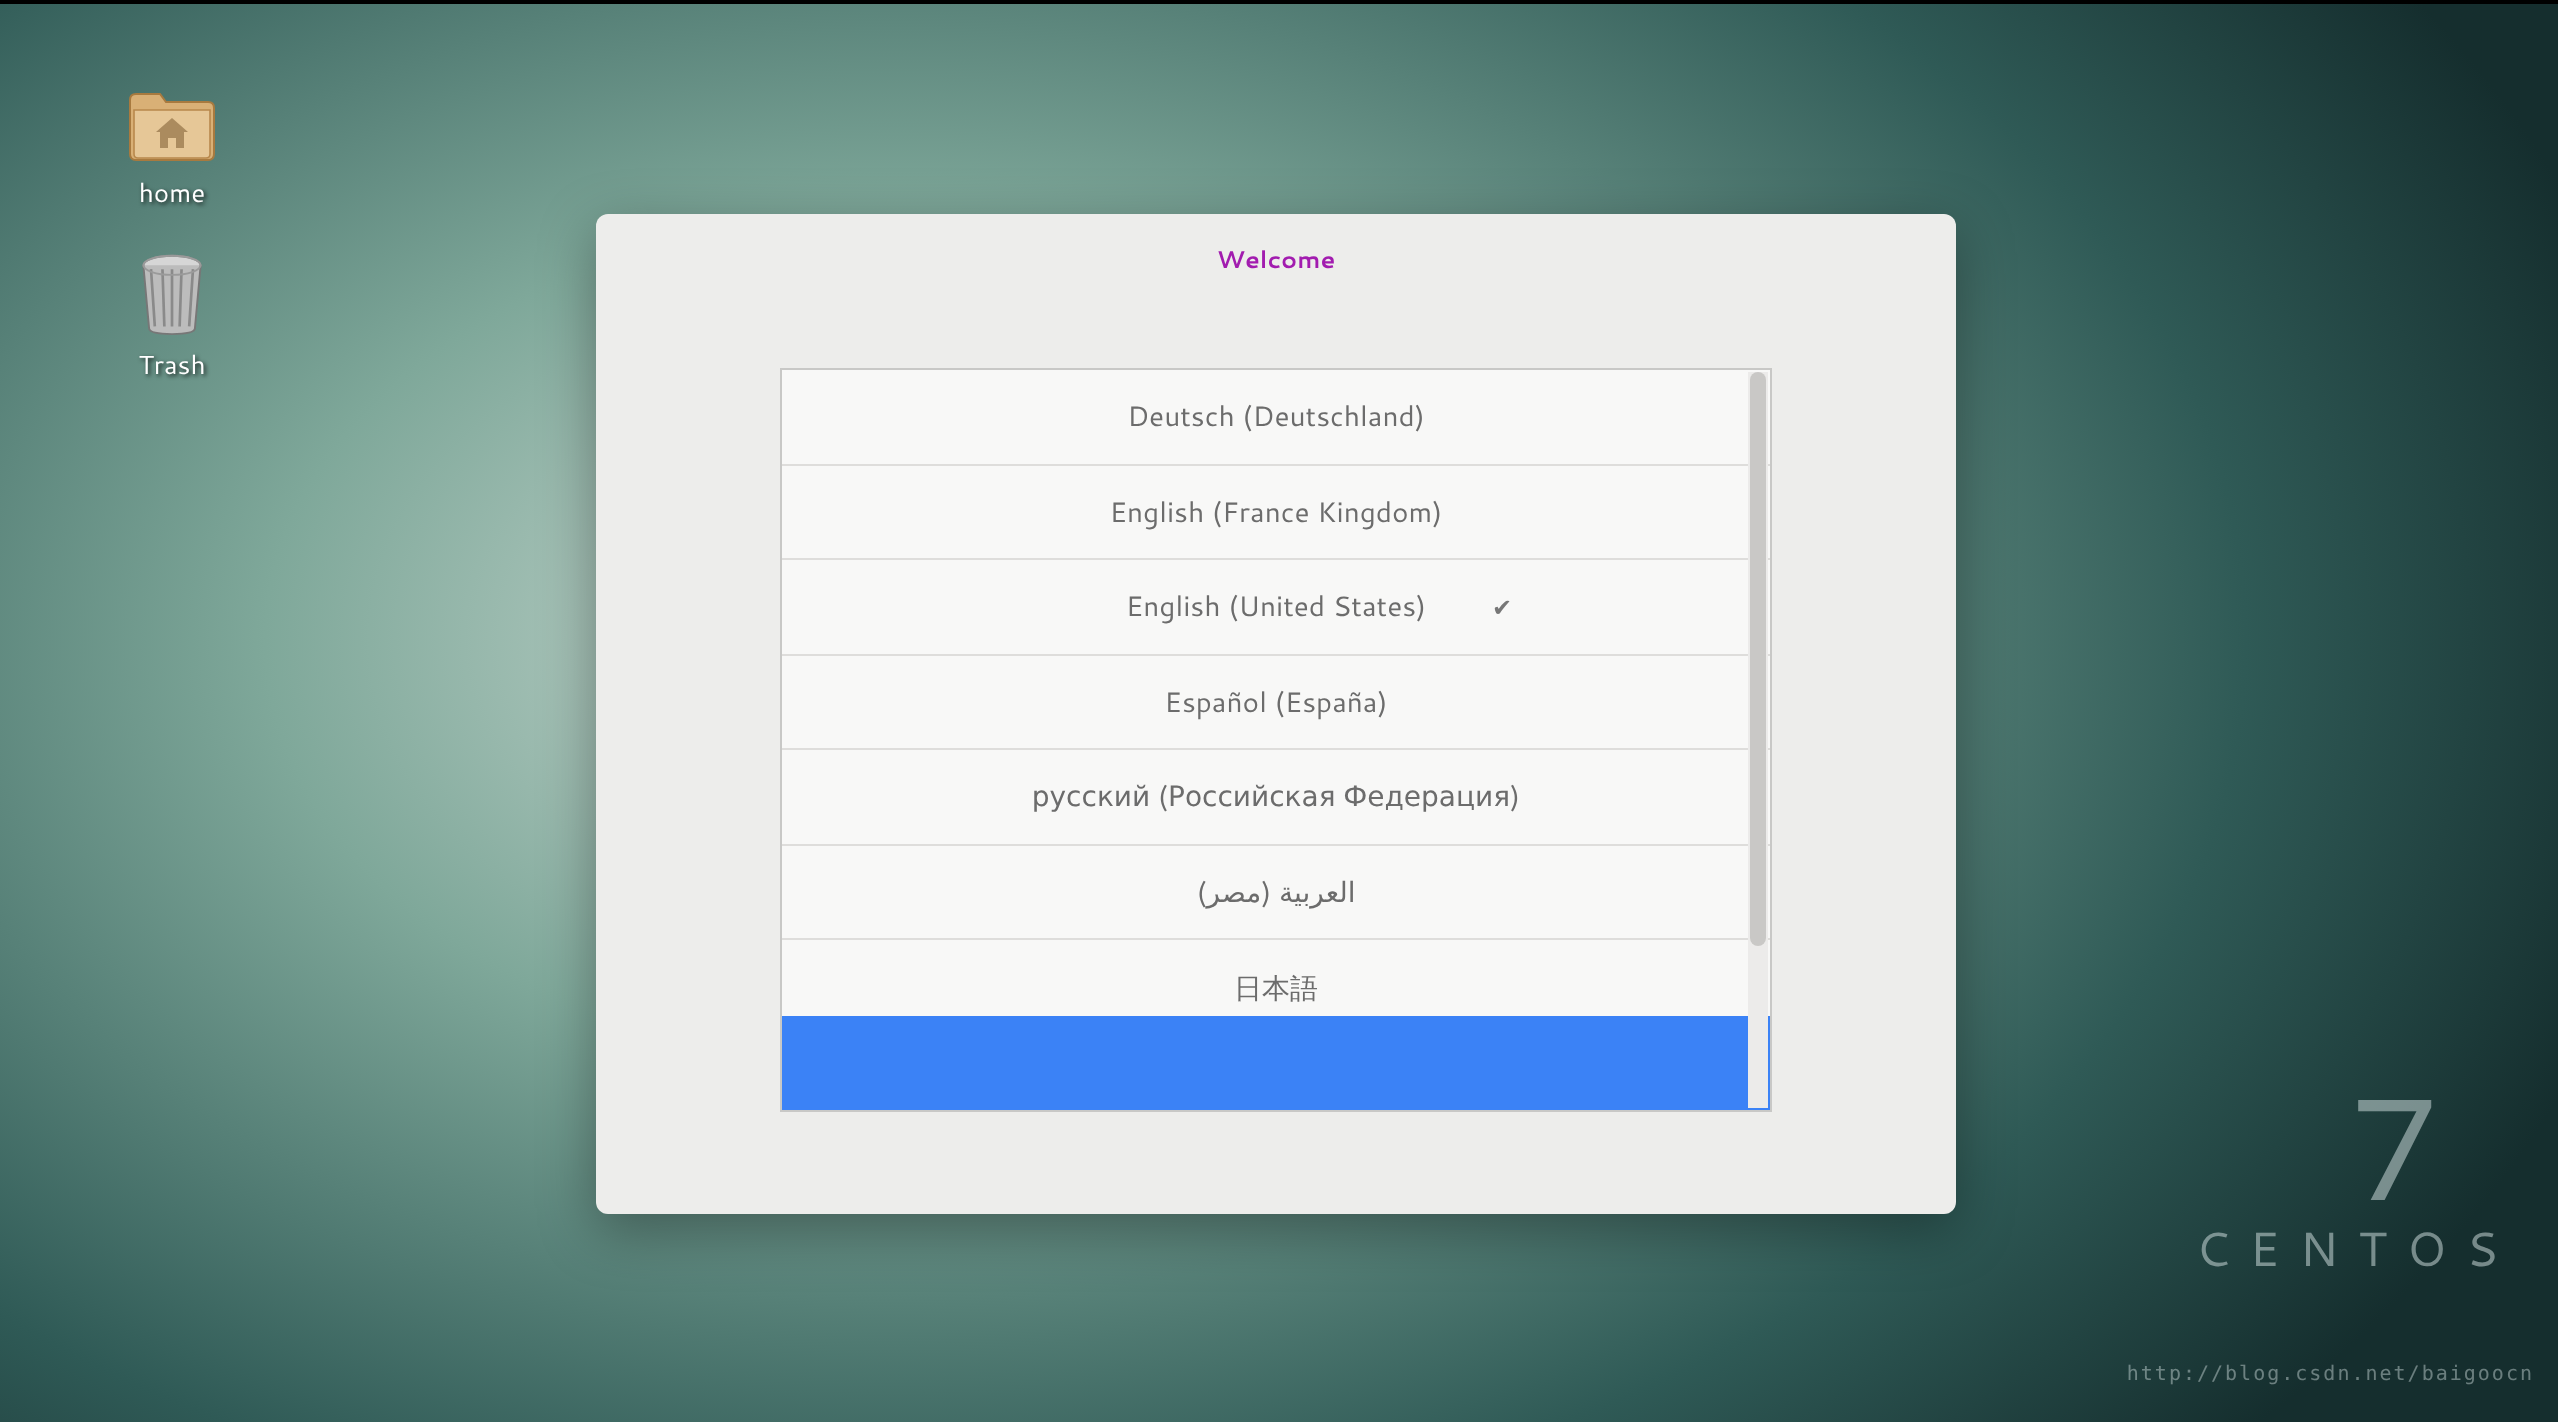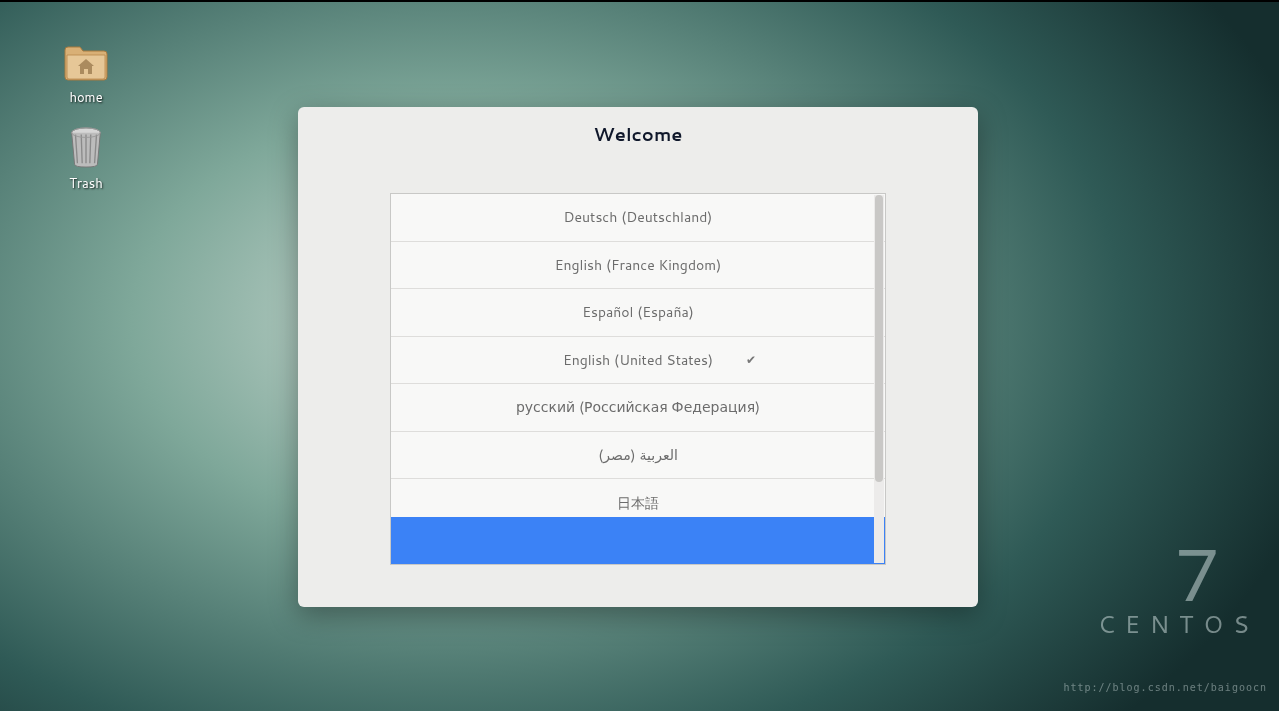--- a/index.html
+++ b/index.html
@@ -62,22 +62,22 @@
       background: #ededeb;
       border-radius: 6px;
       box-shadow: 0 8px 28px rgba(0,0,0,0.35);
       padding: 14px 20px 16px 20px;
       display: flex;
       flex-direction: column;
     }
     .dialog-title {
       text-align: center;
       font-weight: 700;
-      font-size: 18px;
-      color: #0f172a;
+      font-size: 12px;
+      color: #a21caf;
       padding: 0 0 14px 0;
     }
     .lang-listbox {
       margin: 32px auto 0 auto;
       width: 496px;
       height: 372px;
       border: 1px solid #c8c8c6;
       background: #3b82f6;
       position: relative;
       overflow: hidden;
@@ -166,25 +166,25 @@
   <div class="dialog-title">Welcome</div>
 
   <div class="lang-listbox">
     <div class="lang-row">
       <span>Deutsch (Deutschland)</span>
     </div>
     <div class="lang-row">
       <span>English (France Kingdom)</span>
     </div>
     <div class="lang-row">
-      <span>Español (España)</span>
+      <span>English (United States)</span>
+      <span class="check pos-wide">✔</span>
     </div>
     <div class="lang-row">
-      <span>English (United States)</span>
-      <span class="check pos-wide">✔</span>
+      <span>Español (España)</span>
     </div>
     <div class="lang-row">
       <span>русский (Российская Федерация)</span>
     </div>
     <div class="lang-row">
       <span>العربية (مصر)</span>
     </div>
     <div class="lang-row last-partial">
       <span>日本語</span>
     </div>

